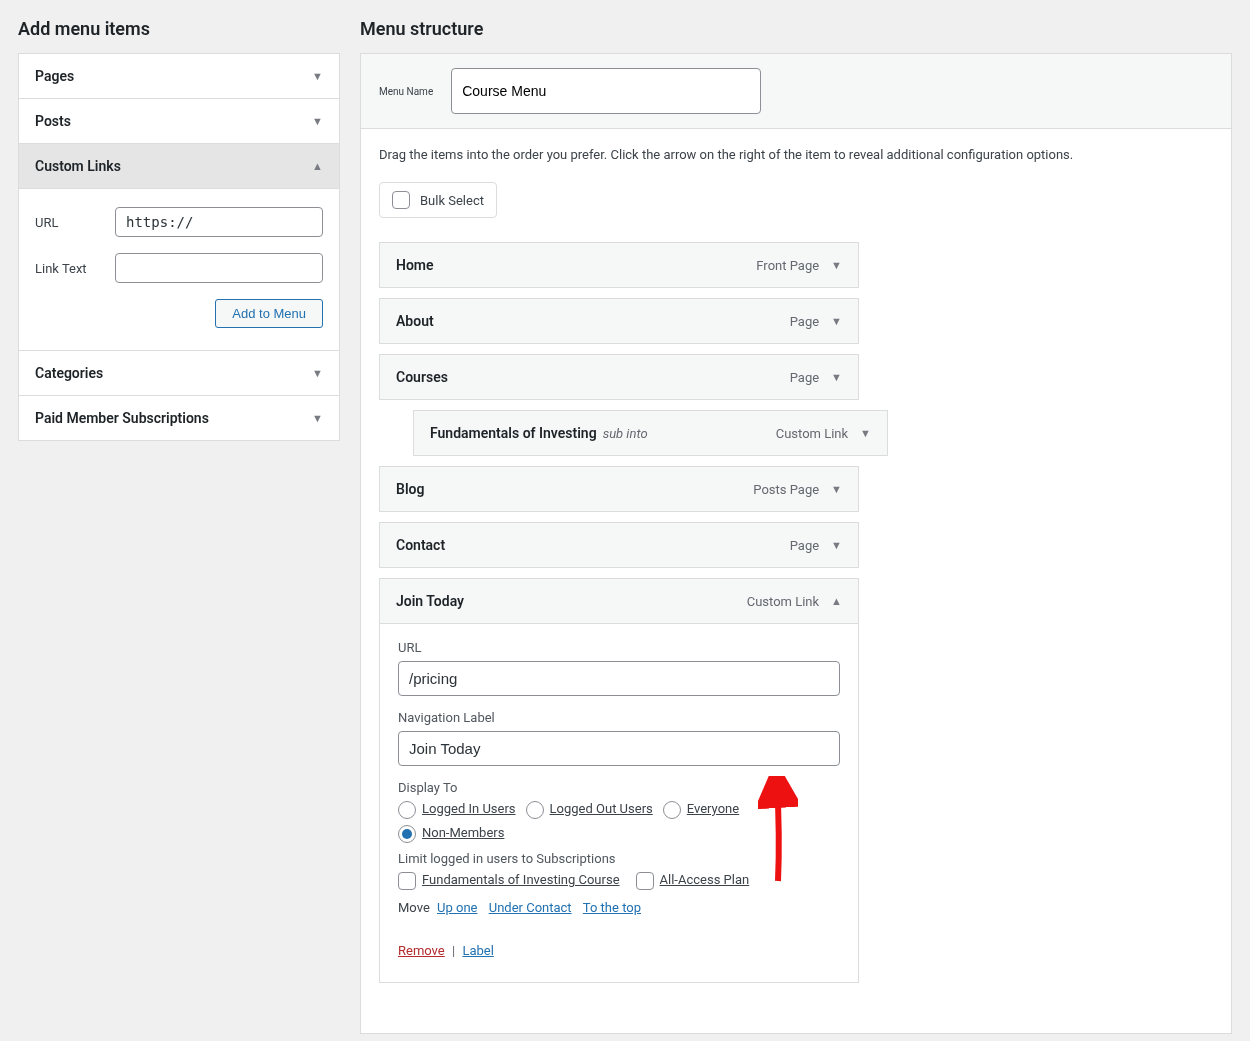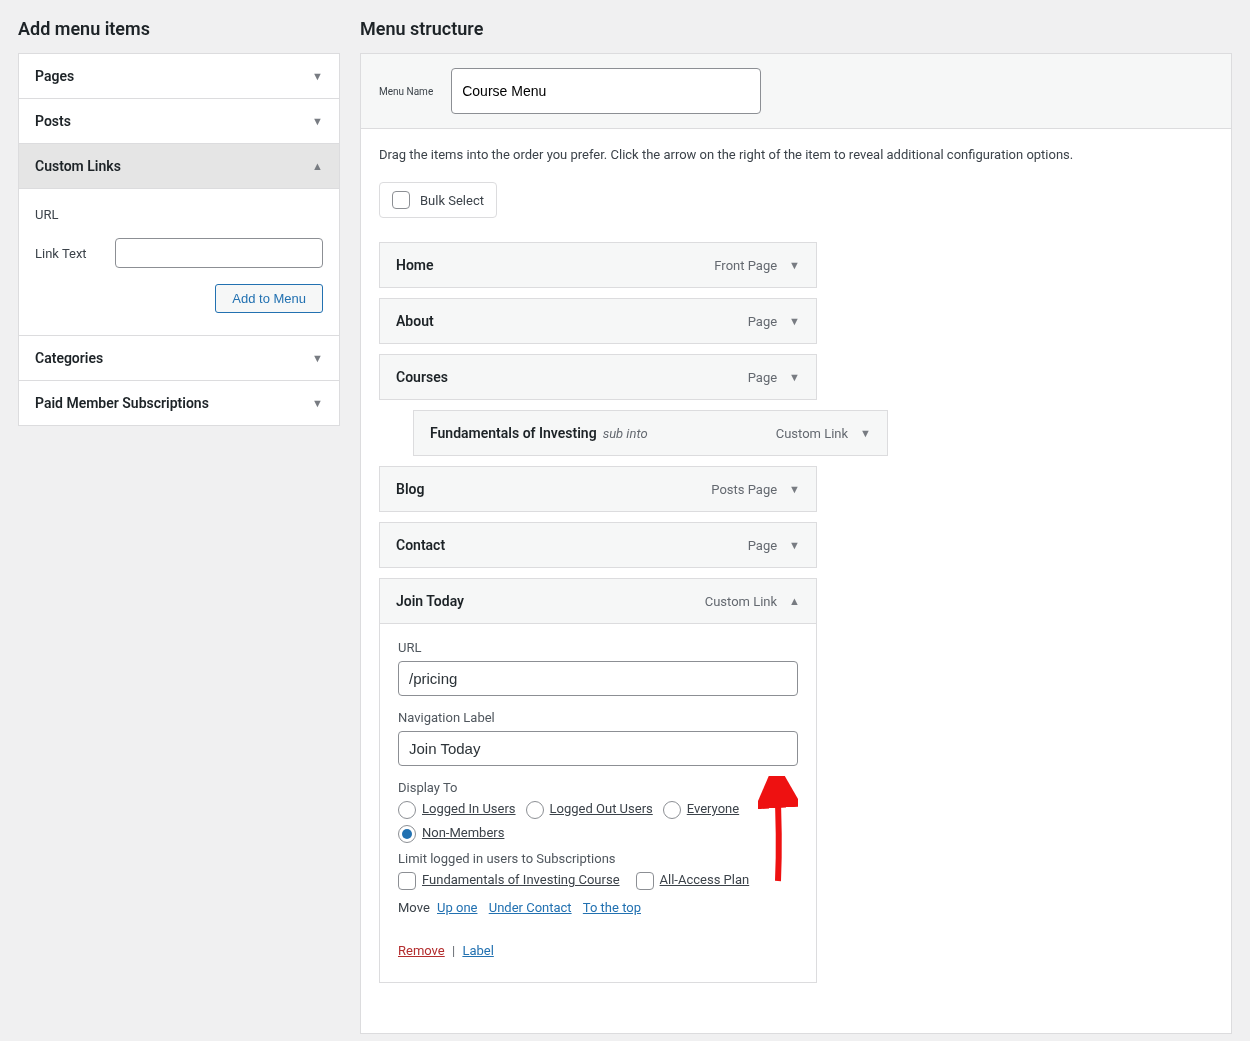--- a/index.html
+++ b/index.html
@@ -22,21 +22,21 @@
 .btn-row { text-align: right; margin-top: 10px; }
 .btn-wp { border: 1px solid #2271b1; background: #f6f7f7; color: #2271b1; border-radius: 3px; padding: 6px 16px; font-size: 13px; cursor: pointer; }
 .right-panel { background: #fff; border: 1px solid #dcdcde; }
 .panel-head { background: #f6f7f7; padding: 14px 18px; border-bottom: 1px solid #dcdcde; display: flex; align-items: center; gap: 18px; }
 .panel-head label { font-size: 10px; color: #3c434a; }
 .panel-head input { width: 310px; border: 1px solid #8c8f94; border-radius: 4px; padding: 14px 10px; font-size: 14px; }
 .panel-body { padding: 18px 18px 40px; }
 .instructions { color: #3c434a; font-size: 13px; margin-bottom: 20px; }
 .bulk-wrap { border: 1px solid #dcdcde; border-radius: 4px; display: inline-flex; align-items: center; padding: 8px 12px; gap: 10px; margin-bottom: 24px; }
 .check { width: 18px; height: 18px; border: 1px solid #8c8f94; border-radius: 4px; background: #fff; display: inline-block; }
-.menu-list { width: 438px; }
+.menu-list { width: 480px; }
 .menu-item { border: 1px solid #dcdcde; background: #f6f7f7; margin-bottom: 10px; }
 .menu-item.indent { margin-left: 34px; width: 475px; }
 .mi-head { display: flex; align-items: center; padding: 14px 16px; cursor: move; }
 .mi-title { font-weight: 600; font-size: 14px; color: #1d2327; }
 .mi-sub { font-style: italic; color: #646970; margin-left: 6px; font-size: 13px; }
 .mi-type { margin-left: auto; color: #646970; font-size: 13px; margin-right: 12px; }
 .mi-toggle { color: #787c82; font-size: 11px; cursor: pointer; }
 .mi-body { background: #fff; border-top: 1px solid #dcdcde; padding: 16px 18px 24px; }
 .field-label { color: #50575e; font-size: 13px; margin-bottom: 6px; display: block; }
 .field-input { width: 100%; border: 1px solid #8c8f94; border-radius: 4px; padding: 8px 10px; font-size: 15px; margin-bottom: 14px; background: #fff; color: #2c3338; }
@@ -75,20 +75,21 @@
         </div>
       </div>
       <div class="acc-item">
         <div class="acc-head expanded">
           <span>Custom Links</span>
           <span class="acc-arrow">▲</span>
         </div>
         <div class="acc-body">
           <div class="form-row">
             <label>URL</label>
+            <input class="mono" type="text" value="https://" style="">
           </div>
           <div class="form-row">
             <label>Link Text</label>
             <input type="text" value="" style="">
           </div>
           <div class="btn-row">
             <button class="btn-wp">Add to Menu</button>
           </div>
         </div>
       </div>

